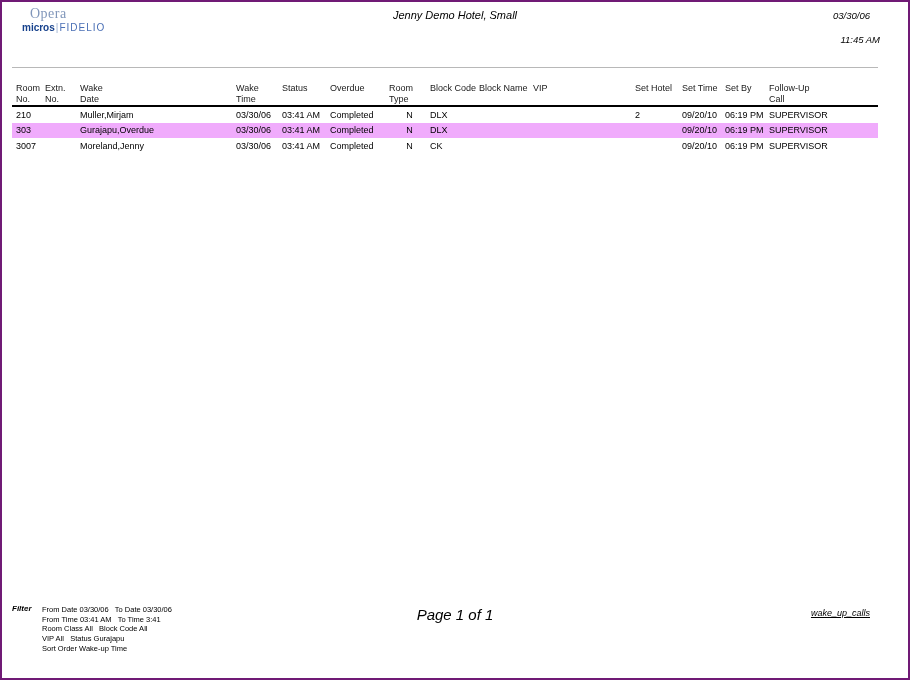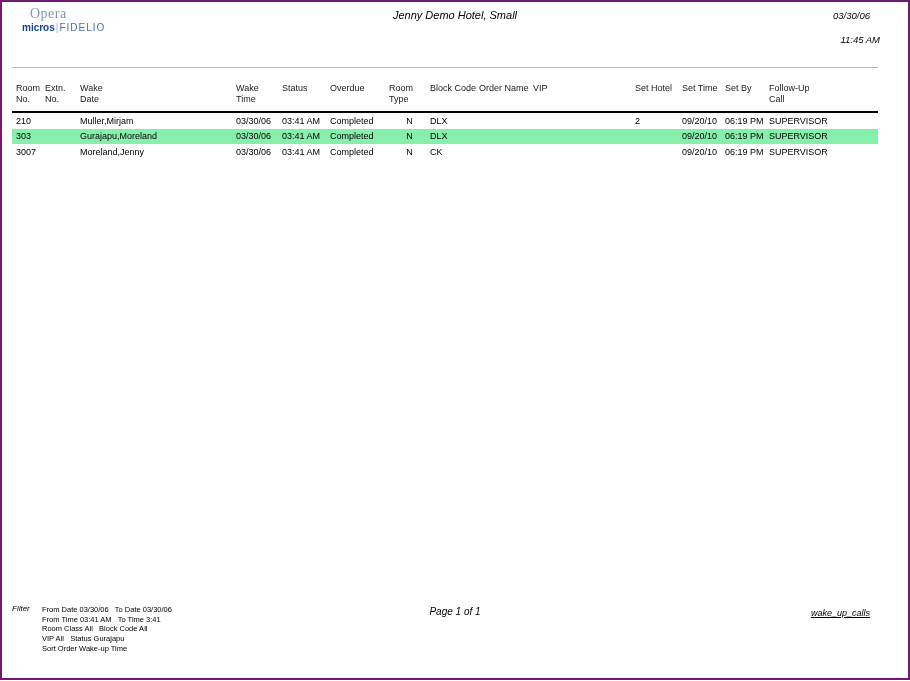--- a/index.html
+++ b/index.html
@@ -56,41 +56,40 @@
   
   .table { position: absolute; left: 10px; top: 77px; width: 866px; font-size: 9px; }
   .thead, .tr {
     display: grid;
     grid-template-columns: 29px 35px 156px 46px 48px 59px 41px 49px 54px 102px 47px 43px 44px 62px 47px;
     padding-left: 4px;
   }
   .thead {
     border-bottom: 2px solid #000000;
     padding-top: 4px;
-    padding-bottom: 6px;
     color: #1a1a1a;
   }
   .th { line-height: 11px; white-space: nowrap; }
   .tr { height: 15.5px; align-items: center; }
-  .tr.striped { background: #86efac; }
+  .tr.striped { background: #f0abfc; }
   .td { white-space: nowrap; overflow: visible; }
   .td.col-overdue { text-align: center; }
 
   
   .filter-label {
     position: absolute; left: 10px; top: 602px;
-    font-style: italic; font-size: 8px;
+    font-style: italic; font-size: 8px; font-weight: bold;
   }
   .filter-lines {
     position: absolute; left: 40px; top: 603px;
     font-size: 7.5px; line-height: 9.7px; white-space: pre;
   }
   .page-info {
     position: absolute; left: 0; right: 0; top: 604px;
-    text-align: center; font-style: italic; font-size: 10px;
+    text-align: center; font-style: italic; font-size: 15px;
   }
   .report-file {
     position: absolute; right: 38px; top: 606px;
     font-style: italic; font-size: 9px; text-decoration: underline;
   }
 </style>
 </head>
 <body>
 
 <div class="page">
@@ -133,21 +132,21 @@
           <div>Overdue</div>
         </div>
         <div class="th col-room_type">
           <div>Room</div>
           <div>Type</div>
         </div>
         <div class="th col-block_code">
           <div>Block Code</div>
         </div>
         <div class="th col-block_name">
-          <div>Order Name</div>
+          <div>Block Name</div>
         </div>
         <div class="th col-vip">
           <div>VIP</div>
         </div>
         <div class="th col-set_date">
           <div>Set Hotel</div>
         </div>
         <div class="th col-set_time">
           <div>Set Time</div>
         </div>
@@ -173,21 +172,21 @@
           <div class="td col-block_name"></div>
           <div class="td col-vip">2</div>
           <div class="td col-set_date">09/20/10</div>
           <div class="td col-set_time">06:19 PM</div>
           <div class="td col-set_by">SUPERVISOR</div>
           <div class="td col-follow_up"></div>
         </div>
         <div class="tr striped">
           <div class="td col-room_no">303</div>
           <div class="td col-extn_no"></div>
-          <div class="td col-name">Gurajapu,Moreland</div>
+          <div class="td col-name">Gurajapu,Overdue</div>
           <div class="td col-wake_date">03/30/06</div>
           <div class="td col-wake_time">03:41 AM</div>
           <div class="td col-status">Completed</div>
           <div class="td col-overdue">N</div>
           <div class="td col-room_type">DLX</div>
           <div class="td col-block_code"></div>
           <div class="td col-block_name"></div>
           <div class="td col-vip"></div>
           <div class="td col-set_date">09/20/10</div>
           <div class="td col-set_time">06:19 PM</div>

